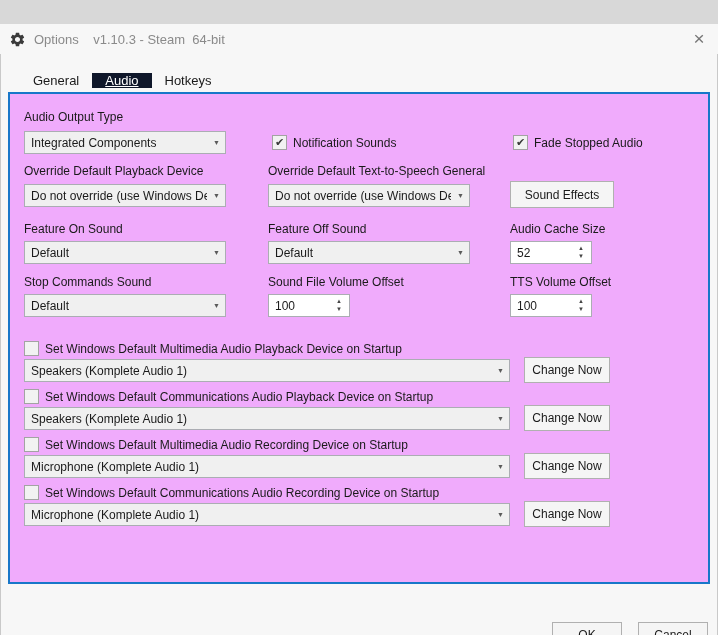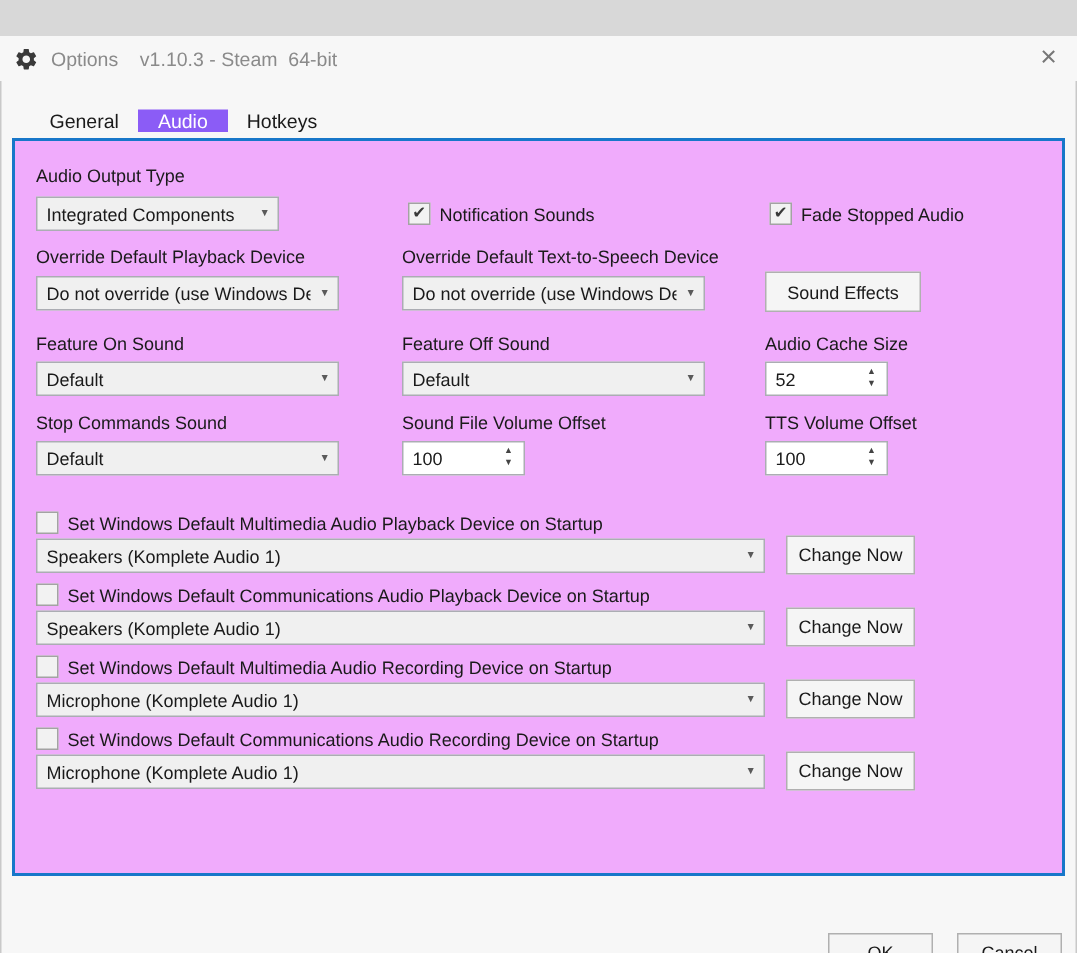--- a/index.html
+++ b/index.html
@@ -13,21 +13,21 @@
   
   .titlebar { position:absolute; left:0; top:0; width:718px; height:30px; background:#f7f7f7; }
   .title-icon { position:absolute; left:9px; top:7px; width:17px; height:17px; }
   .title-icon svg { width:17px; height:17px; fill:#3a3a3a; }
   .title-text { position:absolute; left:34px; top:8px; font-size:13px; color:#8a8a8a; white-space:pre; }
   .close-btn { position:absolute; right:6px; top:4px; width:26px; height:24px; text-align:center;
                line-height:22px; font-size:19px; color:#777; cursor:default; }
   
   .tabstrip { position:absolute; left:20px; top:45px; height:23px; display:flex; align-items:center; }
   .tab { padding:0 13px; display:flex; align-items:center; font-size:13px; color:#1a1a1a; cursor:default; }
-  .tab.active { background:#8b5cf6; color:#ffffff; }
+  .tab.active { background:#0f172a; color:#ffffff;text-decoration:underline; }
   
   .panel { position:absolute; left:8px; top:68px; width:702px; height:492px;
            background:#f0abfc; border:2px solid #1877c9; }
   .panel * { position:absolute; }
   .lbl { font-size:12px; color:#1a1a1a; white-space:nowrap; position:absolute; }
   .dd { height:23px; background:#f0f0f0; border:1px solid #abadb3; display:flex; align-items:center;
         padding:0 18px 0 6px; font-size:12px; color:#1a1a1a; overflow:hidden; white-space:nowrap; }
   .dd .arrow { position:absolute; right:5px; top:7px; font-size:7px; color:#5a5a5a; line-height:8px; }
   .dd .dd-text { position:static; overflow:hidden; white-space:nowrap; }
   .spin { height:23px; width:82px; background:#ffffff; border:1px solid #abadb3; display:flex;
@@ -64,31 +64,31 @@
 
   <div class="tabstrip">
     <div class="tab">General</div>
     <div class="tab active">Audio</div>
     <div class="tab">Hotkeys</div>
   </div>
 
   <div class="panel">
 
     <span class="lbl" style="left:14px; top:16px;">Audio Output Type</span>
-    <div class="dd" style="left:14px; top:37px; width:162px;">
+    <div class="dd" style="left:14px; top:37px; width:202px;">
       <span class="dd-text">Integrated Components</span>
       <span class="arrow">▼</span>
     </div>
     <span class="cbx" style="left:262px; top:41px;">✔</span>
     <span class="lbl cbx-lbl" style="left:283px; top:42px;">Notification Sounds</span>
     <span class="cbx" style="left:503px; top:41px;">✔</span>
     <span class="lbl cbx-lbl" style="left:524px; top:42px;">Fade Stopped Audio</span>
 
     <span class="lbl" style="left:14px; top:70px;">Override Default Playback Device</span>
-    <span class="lbl" style="left:258px; top:70px;">Override Default Text-to-Speech Device</span>
+    <span class="lbl" style="left:258px; top:70px;">Override Default Text-to-Speech General</span>
     <div class="dd" style="left:14px; top:90px; width:202px;">
       <span class="dd-text">Do not override (use Windows De</span>
       <span class="arrow">▼</span>
     </div>
     <div class="dd" style="left:258px; top:90px; width:202px;">
       <span class="dd-text">Do not override (use Windows De</span>
       <span class="arrow">▼</span>
     </div>
     <div class="btn" style="left:500px; top:87px; width:104px; height:27px;">Sound Effects</div>
 

